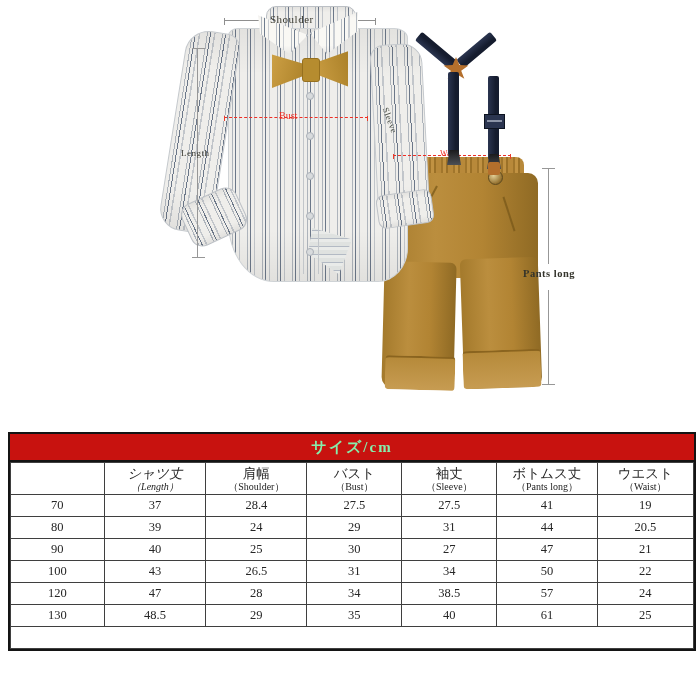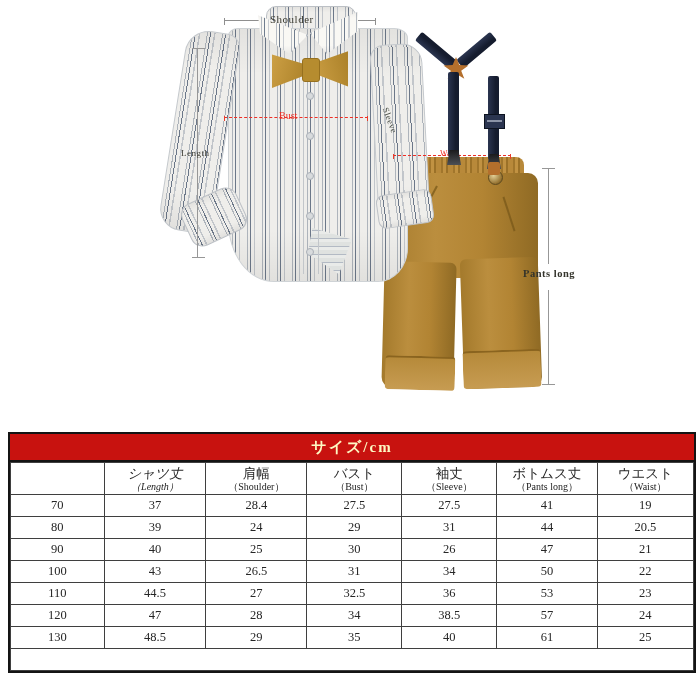--- a/index.html
+++ b/index.html
@@ -90,21 +90,21 @@
   .tcap-v:before,.tcap-v:after{content:"";position:absolute;left:-6px;width:13px;height:1px;background:#979797;}
   .tcap-v:before{top:0;} .tcap-v:after{bottom:0;}
   .red-line{border-top:1px dashed #ea3b2b;height:0;}
   .red-line:before,.red-line:after{content:"";position:absolute;top:-2px;width:1px;height:5px;background:#ea3b2b;}
   .red-line:before{left:0;} .red-line:after{right:0;}
   .ann-text{color:#3b3b33;letter-spacing:.5px;}
   .ann-red{color:#ee2d24;font-weight:normal;}
 
   
   .size-table{left:8px;top:432px;width:684px;border:2px solid #141414;background:#fff;}
-  .tbl-title{height:26px;line-height:26px;text-align:center;background:#c8120f;color:#fef9c3;
+  .tbl-title{height:26px;line-height:26px;text-align:center;background:#c8120f;color:#86efac;
              font-size:15px;font-weight:bold;letter-spacing:2px;border-bottom:2px solid #141414;}
   table.sizes{width:100%;border-collapse:collapse;table-layout:fixed;color:#262626;}
   table.sizes td,table.sizes th{border:1px solid #3f3f3f;text-align:center;padding:0;font-weight:normal;}
   table.sizes th{height:31px;}
   table.sizes td{height:21px;font-size:12.5px;}
   .jp{display:block;font-size:13.5px;line-height:15px;}
   .en{display:block;font-size:10px;line-height:11px;color:#222;}
   .empty-row td{height:42px;border-left:none;border-right:none;}
 </style>
 </head>
@@ -224,43 +224,34 @@
             <td>29</td>
             <td>31</td>
             <td>44</td>
             <td>20.5</td>
           </tr>
           <tr>
             <td>90</td>
             <td>40</td>
             <td>25</td>
             <td>30</td>
-            <td>26</td>
+            <td>27</td>
             <td>47</td>
             <td>21</td>
           </tr>
           <tr>
             <td>100</td>
             <td>43</td>
             <td>26.5</td>
             <td>31</td>
             <td>34</td>
             <td>50</td>
             <td>22</td>
           </tr>
           <tr>
-            <td>110</td>
-            <td>44.5</td>
-            <td>27</td>
-            <td>32.5</td>
-            <td>36</td>
-            <td>53</td>
-            <td>23</td>
-          </tr>
-          <tr>
             <td>120</td>
             <td>47</td>
             <td>28</td>
             <td>34</td>
             <td>38.5</td>
             <td>57</td>
             <td>24</td>
           </tr>
           <tr>
             <td>130</td>

